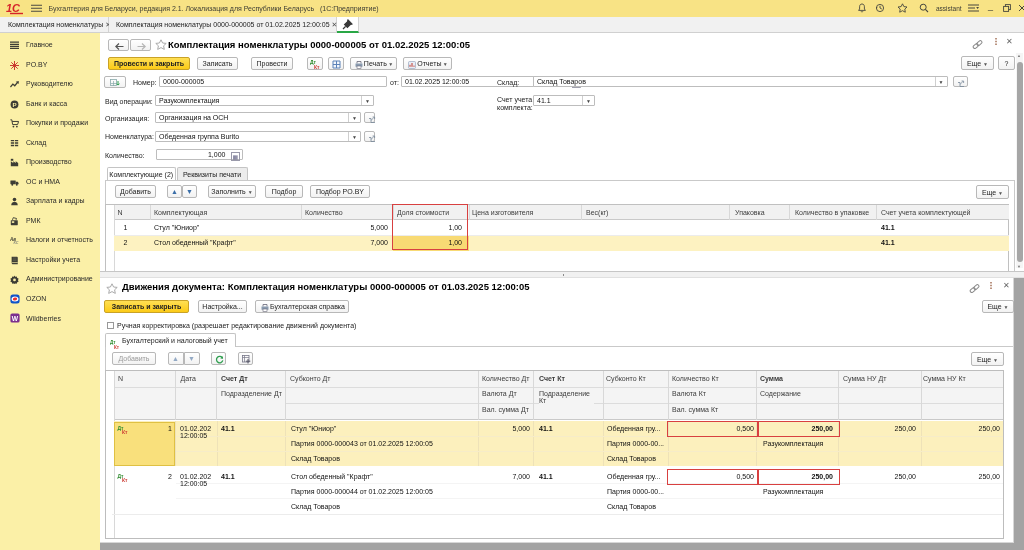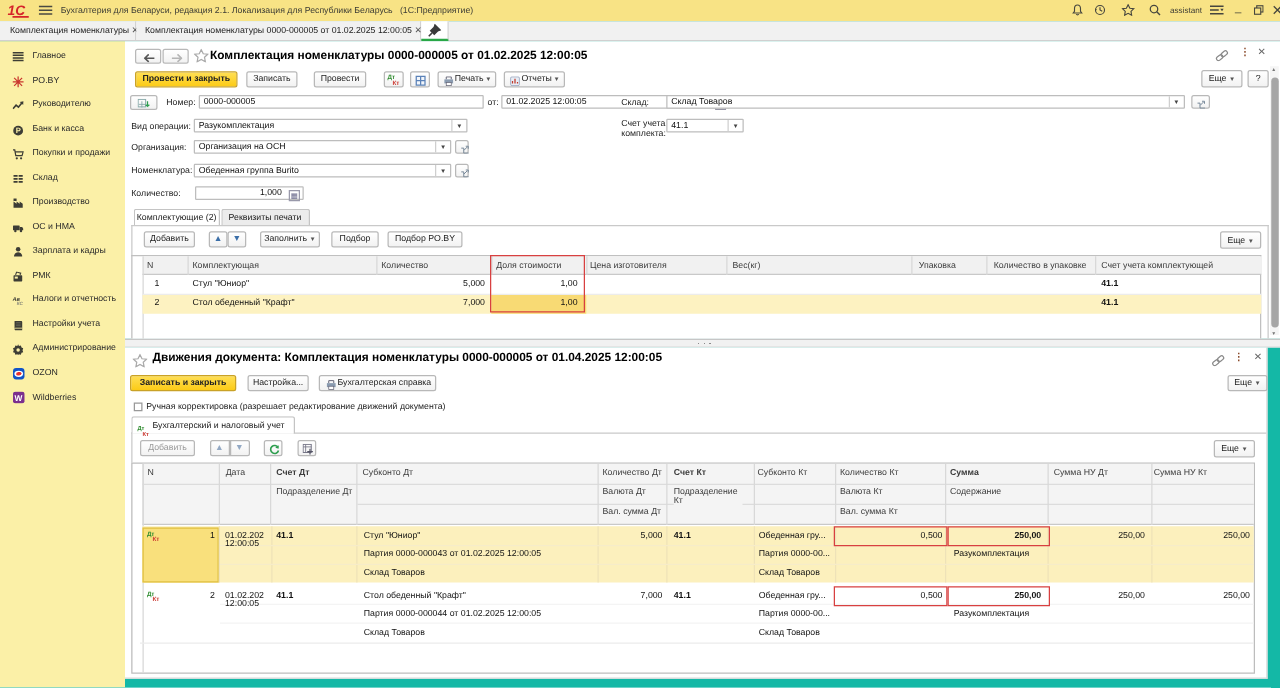--- a/index.html
+++ b/index.html
@@ -1,18 +1,18 @@
 <!DOCTYPE html>
 <html><head><meta charset="utf-8">
 <style>
 *{margin:0;padding:0;box-sizing:border-box;}
 html,body{width:1024px;height:550px;overflow:hidden;}
 body{font-family:"Liberation Sans",sans-serif;font-size:7px;color:#1a1a1a;background:#fff;}
 .abs{position:absolute;}
-#page{position:relative;width:1024px;height:550px;background:#14b8a6;}
+#page{position:relative;width:1024px;height:550px;background:#a3a3a3;}
 
 #topbar{left:0;top:0;width:1024px;height:17px;background:#f8e385;}
 #tabbar{left:0;top:17px;width:1024px;height:16px;background:#f1f1f1;border-bottom:1px solid #d0d0d0;}
 .wtab{position:absolute;top:0;height:15px;line-height:15px;background:#f1f1f1;border-right:1px solid #d2d2d2;padding:0 6px;color:#222;font-size:7px;white-space:nowrap;}
 
 #sidebar{left:0;top:33px;width:100px;height:517px;background:#fbf0a7;}
 .sbitem{position:absolute;left:0;width:100px;height:19px;}
 .sbitem .ic{position:absolute;left:10px;top:3px;width:9px;height:9px;}
 .sbitem .tx{position:absolute;left:26px;top:3px;font-size:7px;color:#2a2a2a;white-space:nowrap;}
 
@@ -340,21 +340,21 @@
       <div class="abs" style="left:285.6px;top:-1px;width:76px;height:46.4px;border:1.5px solid #d84040;"></div>
     </div>
   </div>
   <div id="splitter" class="abs" style="left:100px;top:271px;width:924px;height:6.5px;background:#f1f1f1;border-top:1px solid #c6c6c6;border-bottom:1px solid #e0e0e0;">
     <div class="abs" style="left:457px;top:2px;width:13px;height:2px;background:radial-gradient(circle 1px at 2px 1px,#8a8a8a 55%,transparent 60%),radial-gradient(circle 1px at 6.5px 1px,#8a8a8a 55%,transparent 60%),radial-gradient(circle 1px at 11px 1px,#8a8a8a 55%,transparent 60%);"></div>
   </div>
   <div id="lowerwin" class="abs" style="left:100px;top:277.5px;width:914px;height:265.5px;background:#fff;border-right:1px solid #d7d7d7;border-bottom:1px solid #d7d7d7;">
     <svg class="abs" style="left:6px;top:5px;" width="12" height="11" viewBox="0 0 12 11">
         <path d="M6 0.8 L7.6 4 L11.2 4.4 L8.6 6.8 L9.3 10.4 L6 8.6 L2.7 10.4 L3.4 6.8 L0.8 4.4 L4.4 4 Z" fill="none" stroke="#aaa" stroke-width="1"></path>
       </svg>
-    <div class="abs" style="left:22px;top:3.8px;font-size:9.5px;font-weight:bold;color:#000;white-space:nowrap;">Движения документа: Комплектация номенклатуры 0000-000005 от 01.04.2025 12:00:05</div>
+    <div class="abs" style="left:22px;top:3.8px;font-size:9.5px;font-weight:bold;color:#000;white-space:nowrap;">Движения документа: Комплектация номенклатуры 0000-000005 от 01.03.2025 12:00:05</div>
     <svg class="abs" style="left:869px;top:6px;" width="11" height="9" viewBox="0 0 11 9">
         <g transform="rotate(-40 5.5 4.5)" stroke="#8a8a8a" stroke-width="1" fill="none">
           <rect x="0.3" y="3" width="5.6" height="3.2" rx="1.6"></rect>
           <rect x="5.1" y="3" width="5.6" height="3.2" rx="1.6"></rect>
         </g>
       </svg>
     <div class="abs" style="left:887px;top:3px;color:#8a4a2a;font-size:8px;font-weight:bold;">⋮</div>
     <div class="abs" style="left:903px;top:3px;color:#666;font-size:8px;">✕</div>
 
     <div class="btn ybtn" style="left:4px;top:22px;width:85px;height:13px;line-height:12px;">Записать и закрыть</div>

